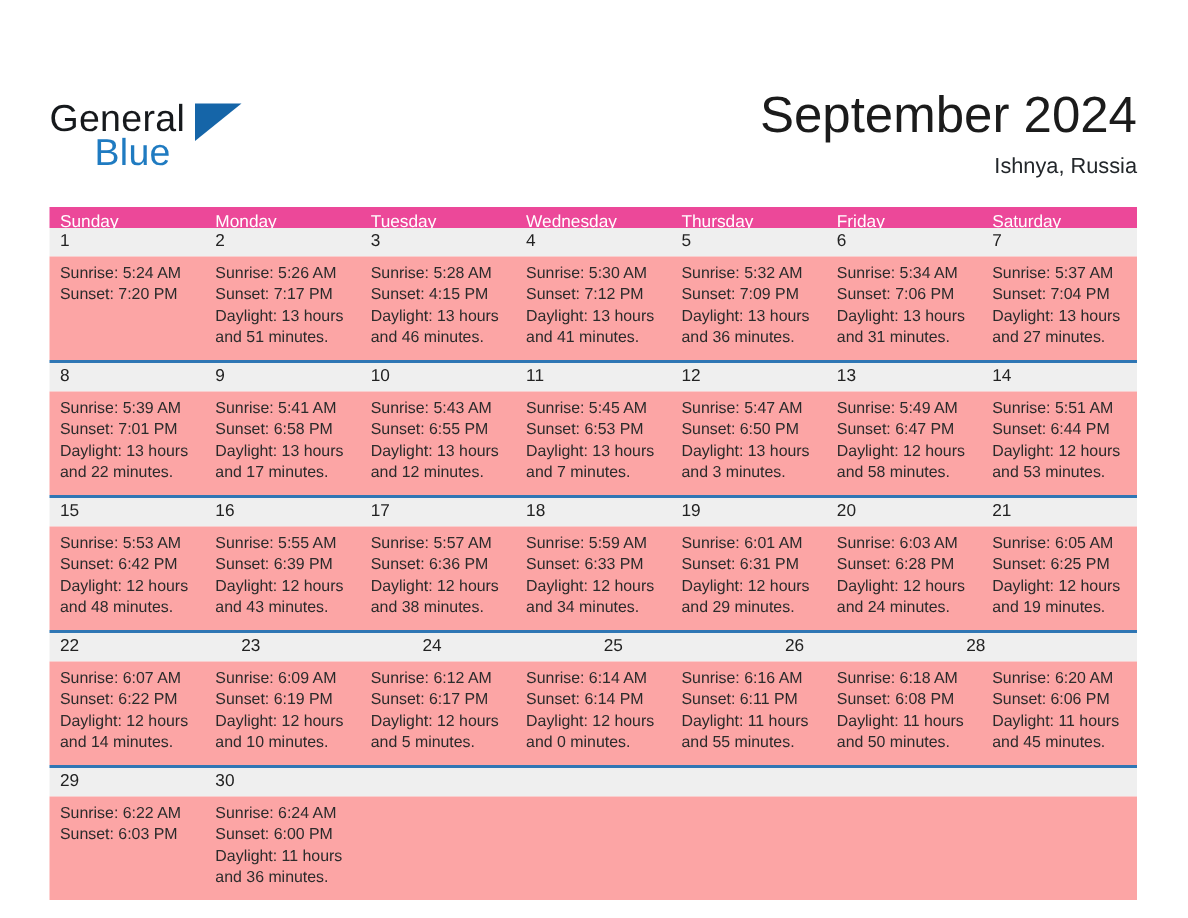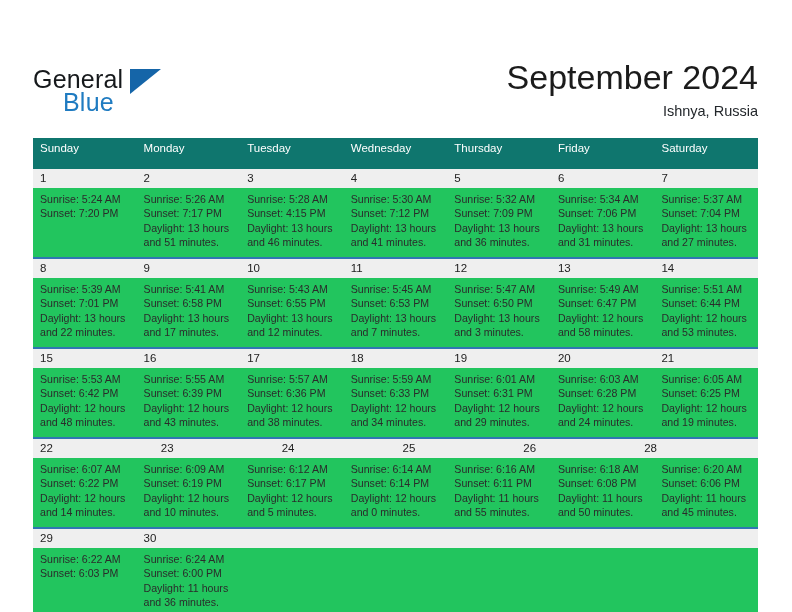--- a/index.html
+++ b/index.html
@@ -92,22 +92,22 @@
   
   .calendar {
     position: absolute;
     left: 33px;
     top: 105px;
     width: 725px;
   }
 
   .weekday-row {
     display: flex;
-    background: #0f766e;
-    height: 31px;
+    background: #ec4899;
+    height: 14px;
   }
   .weekday-cell {
     flex: 1 1 0;
     color: #ffffff;
     font-size: 11.5px;
     line-height: 21px;
     padding-left: 7px;
     box-sizing: border-box;
     white-space: nowrap;
     overflow: hidden;
@@ -120,21 +120,21 @@
     border-top: none;
   }
 
   .week-daynums {
     display: flex;
     background: #efefef;
     height: 19px;
   }
   .week-details {
     display: flex;
-    background: #22c55e;
+    background: #fca5a5;
     height: 69px;
   }
 
   .daynum-cell {
     flex: 1 1 0;
     box-sizing: border-box;
     padding-left: 7px;
     font-size: 11.5px;
     line-height: 19px;
     color: #222222;

